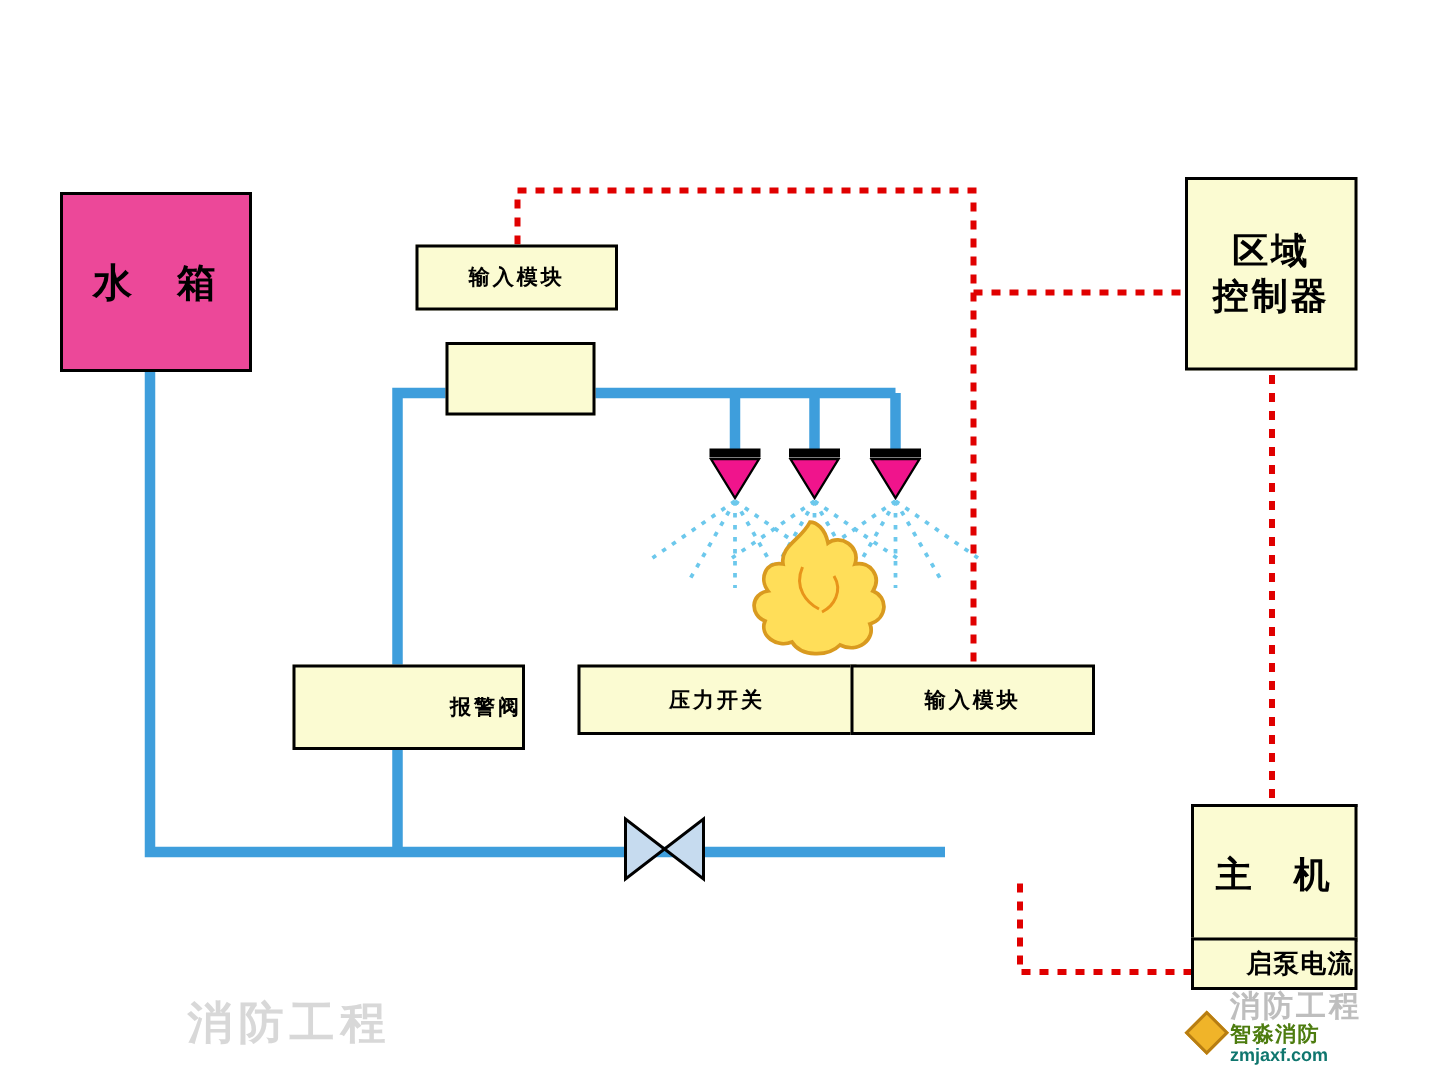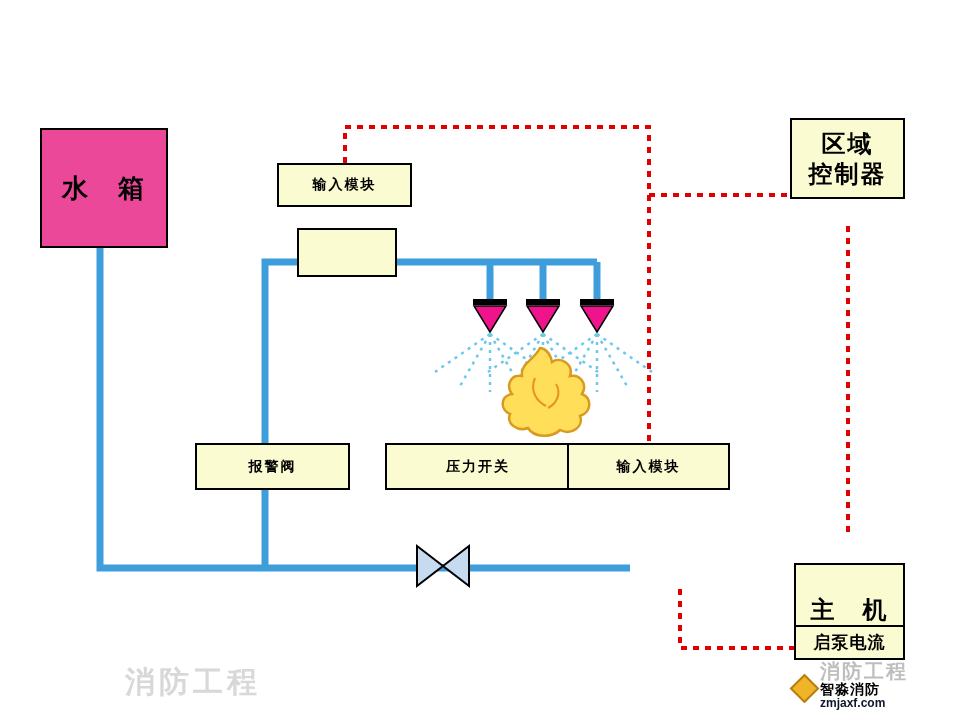--- a/index.html
+++ b/index.html
@@ -14,31 +14,31 @@
     display:flex; align-items:center; justify-content:center;
     font-weight:bold; font-size:14px; letter-spacing:2px;
     z-index:2; text-align:center;
   }
   .tank { background:#ec4899; font-size:26px; }
   .two-line { flex-direction:column; line-height:1.25; font-size:24px; }
   .floating-label {
     position:absolute; font-weight:bold; font-size:22px; letter-spacing:2px; z-index:2;
   }
   .host-main { border-bottom:none; font-size:24px; }
-  .host-sub { font-size:17px; letter-spacing:1px; }
+  .host-sub { font-size:17px; letter-spacing:1px;justify-content:flex-end; }
   .wm-left {
     position:absolute; left:125px; top:662px; font-size:30px; font-weight:bold;
     color:#b9b9b9; opacity:0.55; letter-spacing:4px; z-index:3;
   }
   .wm-right {
     position:absolute; left:820px; top:660px; z-index:3; line-height:1.1;
   }
   .wm-right .gray { font-size:20px; font-weight:bold; color:#a9a9a9; opacity:0.75; letter-spacing:2px; }
-  .wm-right .brand { font-size:14px; font-weight:bold; color:#000000; letter-spacing:1px; }
-  .wm-right .site  { font-size:12px; font-weight:bold; color:#0f172a; }
+  .wm-right .brand { font-size:14px; font-weight:bold; color:#4d7c0f; letter-spacing:1px; }
+  .wm-right .site  { font-size:12px; font-weight:bold; color:#0f766e; }
   .logo-diamond {
     position:absolute; left:794px; top:678px; width:17px; height:17px;
     background:#F0B429; border:2px solid #B77D12; transform:rotate(45deg); z-index:3;
   }
 </style>
 </head>
 <body>
 
 <div class="stage">
 
@@ -120,39 +120,39 @@
     <span>水　箱</span>
   </div>
 
   <div class="box" style="left:277px; top:163px; width:135px; height:44px;">
     <span>输入模块</span>
   </div>
 
   <div class="box" style="left:297px; top:228px; width:100px; height:49px;"></div>
 
 
-  <div class="box two-line" style="left:790px; top:118px; width:115px; height:81px;">
+  <div class="box two-line" style="left:790px; top:118px; width:115px; height:129px;">
     <span>区域</span>
     <span>控制器</span>
   </div>
 
-  <div class="box" style="left:195px; top:443px; width:155px; height:47px;">
+  <div class="box" style="left:195px; top:443px; width:155px; height:57px;justify-content:flex-end;">
     <span>报警阀</span>
   </div>
 
   <div class="box" style="left:385px; top:443px; width:186px; height:47px;">
     <span>压力开关</span>
   </div>
 
   <div class="box" style="left:567px; top:443px; width:163px; height:47px;">
     <span>输入模块</span>
   </div>
 
 
-  <div class="box host-main" style="left:794px; top:563px; width:111px; height:92px;">
+  <div class="box host-main" style="left:794px; top:536px; width:111px; height:92px;">
     <span>主　机</span>
   </div>
   <div class="box host-sub" style="left:794px; top:625px; width:111px; height:35px;">
     <span>启泵电流</span>
   </div>
 
   <div class="wm-left">消防工程</div>
 
   <div class="logo-diamond"></div>
   <div class="wm-right">

